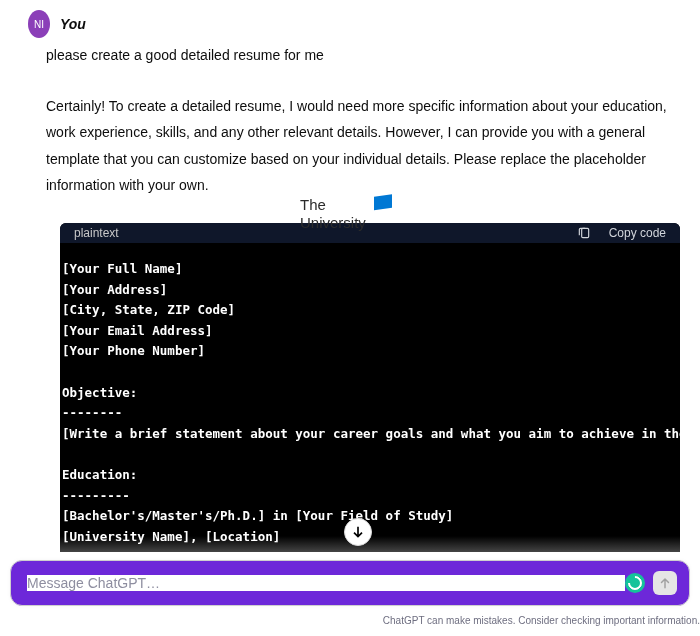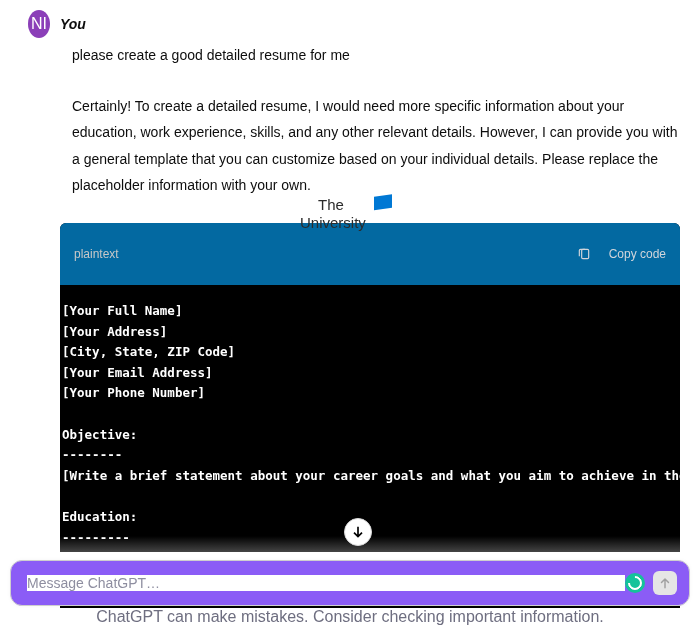--- a/index.html
+++ b/index.html
@@ -27,21 +27,21 @@
       gap: 10px;
       margin-bottom: 4px;
     }
     .avatar {
       width: 22px;
       height: 28px;
       border-radius: 50%;
       display: flex;
       align-items: center;
       justify-content: center;
-      font-size: 16px;
+      font-size: 10px;
       font-weight: 500;
       color: #fff;
       flex-shrink: 0;
     }
     .avatar-user {
       background: #8b3fb8;
     }
     .avatar-assistant {
       background: #19a37f;
     }
@@ -49,60 +49,59 @@
       width: 14px;
       height: 14px;
     }
     .sender-name {
       font-weight: 700;
       font-size: 14px;
       color: #0d0d0d;
       font-style: italic;
     }
     .message-body {
-      margin-left: 44px;
+      margin-left: 18px;
       font-size: 14px;
       color: #0d0d0d;
       line-height: 1.9;
     }
     .watermark {
       position: absolute;
       left: 300px;
       top: 196px;
       font-size: 15px;
       color: #2b2b2b;
       line-height: 1.2;
       z-index: 3;
       pointer-events: none;
     }
     .watermark-line1 {
       display: block;
-      margin-left: 18px;
     }
     .watermark-square {
       position: absolute;
       width: 18px;
       height: 18px;
       top: -2px;
       left: 74px;
     }
     .code-block {
       margin-left: 32px;
       margin-top: 4px;
       border-radius: 6px;
       overflow: hidden;
       background: #000000;
       position: relative;
     }
     .code-header {
       display: flex;
       justify-content: space-between;
       align-items: center;
-      background: #0369a1;
-      padding: 24px 14px;
+      background: #0f172a;
+      padding: 3px 14px;
       font-size: 12px;
       color: #d1d5db;
       text-align: center;
     }
     .code-lang {
       color: #c8c8c8;
     }
     .copy-btn {
       display: flex;
       align-items: center;
@@ -153,21 +152,21 @@
       z-index: 4;
       background: #fff;
       padding-top: 8px;
     }
     .input-box {
       display: flex;
       align-items: center;
       border: 1px solid #cfcfcf;
       border-radius: 12px;
       padding: 10px 12px 10px 16px;
-      background: #8b5cf6;
+      background: #6d28d9;
       box-shadow: 0 0 4px rgba(0,0,0,0.04);
     }
     .input-field {
       flex: 1;
       border: none;
       outline: none;
       font-size: 14px;
       color: #6e6e80;
     }
     .input-field::placeholder {
@@ -209,22 +208,22 @@
     .send-btn svg {
       width: 14px;
       height: 14px;
       fill: #a0a0a0;
     }
     .disclaimer {
       position: absolute;
       bottom: 10px;
       left: 0;
       right: 0;
-      text-align: center;
-      font-size: 16px;
+      text-align: right;
+      font-size: 10px;
       color: #6e6e80;
       z-index: 4;
       background: #fff;
     }
     .fade-bottom {
       position: absolute;
       bottom: 70px;
       left: 0;
       right: 0;
       height: 30px;

